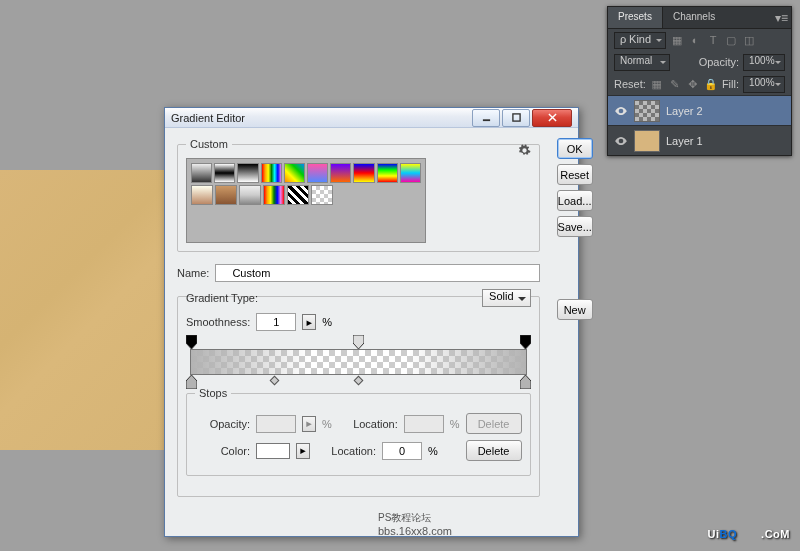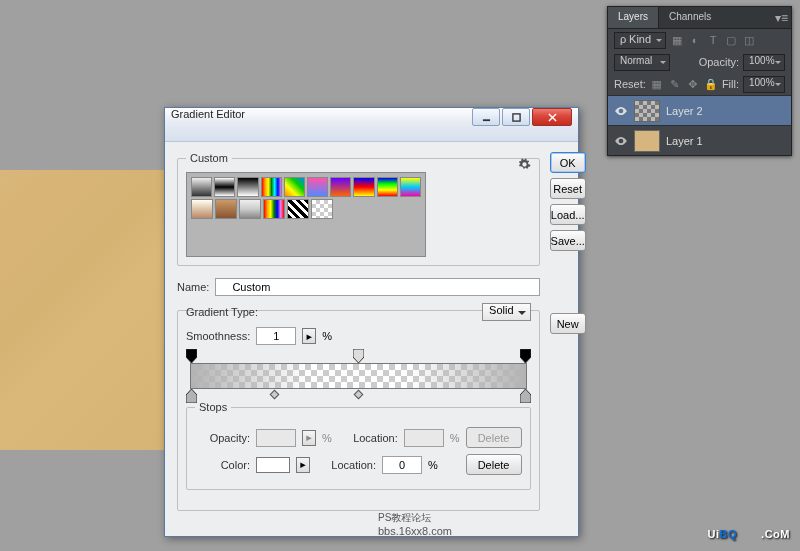--- a/index.html
+++ b/index.html
@@ -1,27 +1,27 @@
 <!DOCTYPE html>
 <html><head>
 <meta charset="utf-8">
 <style>
   *{box-sizing:border-box;margin:0;padding:0;font-family:"Segoe UI",Tahoma,sans-serif;font-size:11px;}
   body{background:#a0a0a0;width:800px;height:551px;position:relative;overflow:hidden;}
   .canvas-bg{position:absolute;left:0;top:170px;width:165px;height:280px;background:linear-gradient(135deg,#d9b679,#d5b373 40%,#dab87a 55%,#d6b475);}
   .dialog{position:absolute;left:164px;top:107px;width:415px;height:430px;background:#eceeef;border:1px solid #5a7aa6;box-shadow:2px 2px 8px rgba(0,0,0,.4);}
-  .titlebar{height:34px;background:linear-gradient(#fdfdfe,#e6ebf3 45%,#d7e0ee);display:flex;align-items:flex-start;padding:0 6px;border-bottom:1px solid #b8c6dc;}
+  .titlebar{height:20px;background:linear-gradient(#fdfdfe,#e6ebf3 45%,#d7e0ee);display:flex;align-items:center;padding:0 6px;border-bottom:1px solid #b8c6dc;}
   .titlebar span.title{flex:1;color:#222;}
   .winbtns{display:flex;gap:0;}
   .winbtn{width:28px;height:18px;border:1px solid #8aa0c0;background:linear-gradient(#f5f9ff,#d0ddee);border-radius:2px;margin-left:2px;display:flex;align-items:center;justify-content:center;}
   .winbtn.close{background:linear-gradient(#ef7a70,#d9463a 45%,#c42c1f);border-color:#9a3028;color:#fff;width:40px;}
   .winbtn svg{width:9px;height:9px;}
   .dlg-body{padding:10px 12px 12px;display:flex;gap:10px;}
   .dlg-left{flex:1;}
-  .dlg-right{width:78px;display:flex;flex-direction:column;gap:5px;}
+  .dlg-right{width:78px;display:flex;flex-direction:column;gap:5px;margin-left:7px;}
   .btn{height:21px;border:1px solid #919191;background:linear-gradient(#fdfdfd,#ededed 45%,#dedede);border-radius:3px;cursor:pointer;}
   .btn.primary{border:1px solid #3f7fd0;box-shadow:0 0 0 1px #a3c8f2 inset;}
   fieldset{border:1px solid #bfbfbf;border-radius:2px;padding:8px 8px 8px;margin-bottom:12px;position:relative;}
   legend{padding:0 4px;color:#333;}
   .gear{position:absolute;right:8px;top:-6px;width:13px;height:13px;}
   .gear svg{width:13px;height:13px;fill:#555;}
   .presets-grid{width:240px;height:85px;background:#b5b5b5;border:1px solid #888;padding:3px;display:flex;flex-direction:column;}
   .p-row{display:flex;height:22px;}
   .swatch{width:22px;height:20px;border:1px solid #888;margin:1px;}
   .row{display:flex;align-items:center;gap:6px;margin-top:6px;}
@@ -199,21 +199,21 @@
       <button class="btn">Load...</button>
       <button class="btn">Save...</button>
       <div style="height:52px"></div>
       <button class="btn">New</button>
     </div>
   </div>
 </div>
 
 <div class="panel-wrap">
   <div class="panel-tabs">
-    <div class="ptab active">Layers</div>
+    <div class="ptab active">Presets</div>
     <div class="ptab">Channels</div>
     <div class="panel-menu">▾≡</div>
   </div>
   <div class="prow">
     <div class="sel-dark"><span>ρ</span> <span>Kind</span></div>
     <div class="pico">▦</div>
     <div class="pico">◐</div>
     <div class="pico">T</div>
     <div class="pico">▢</div>
     <div class="pico">◫</div>

